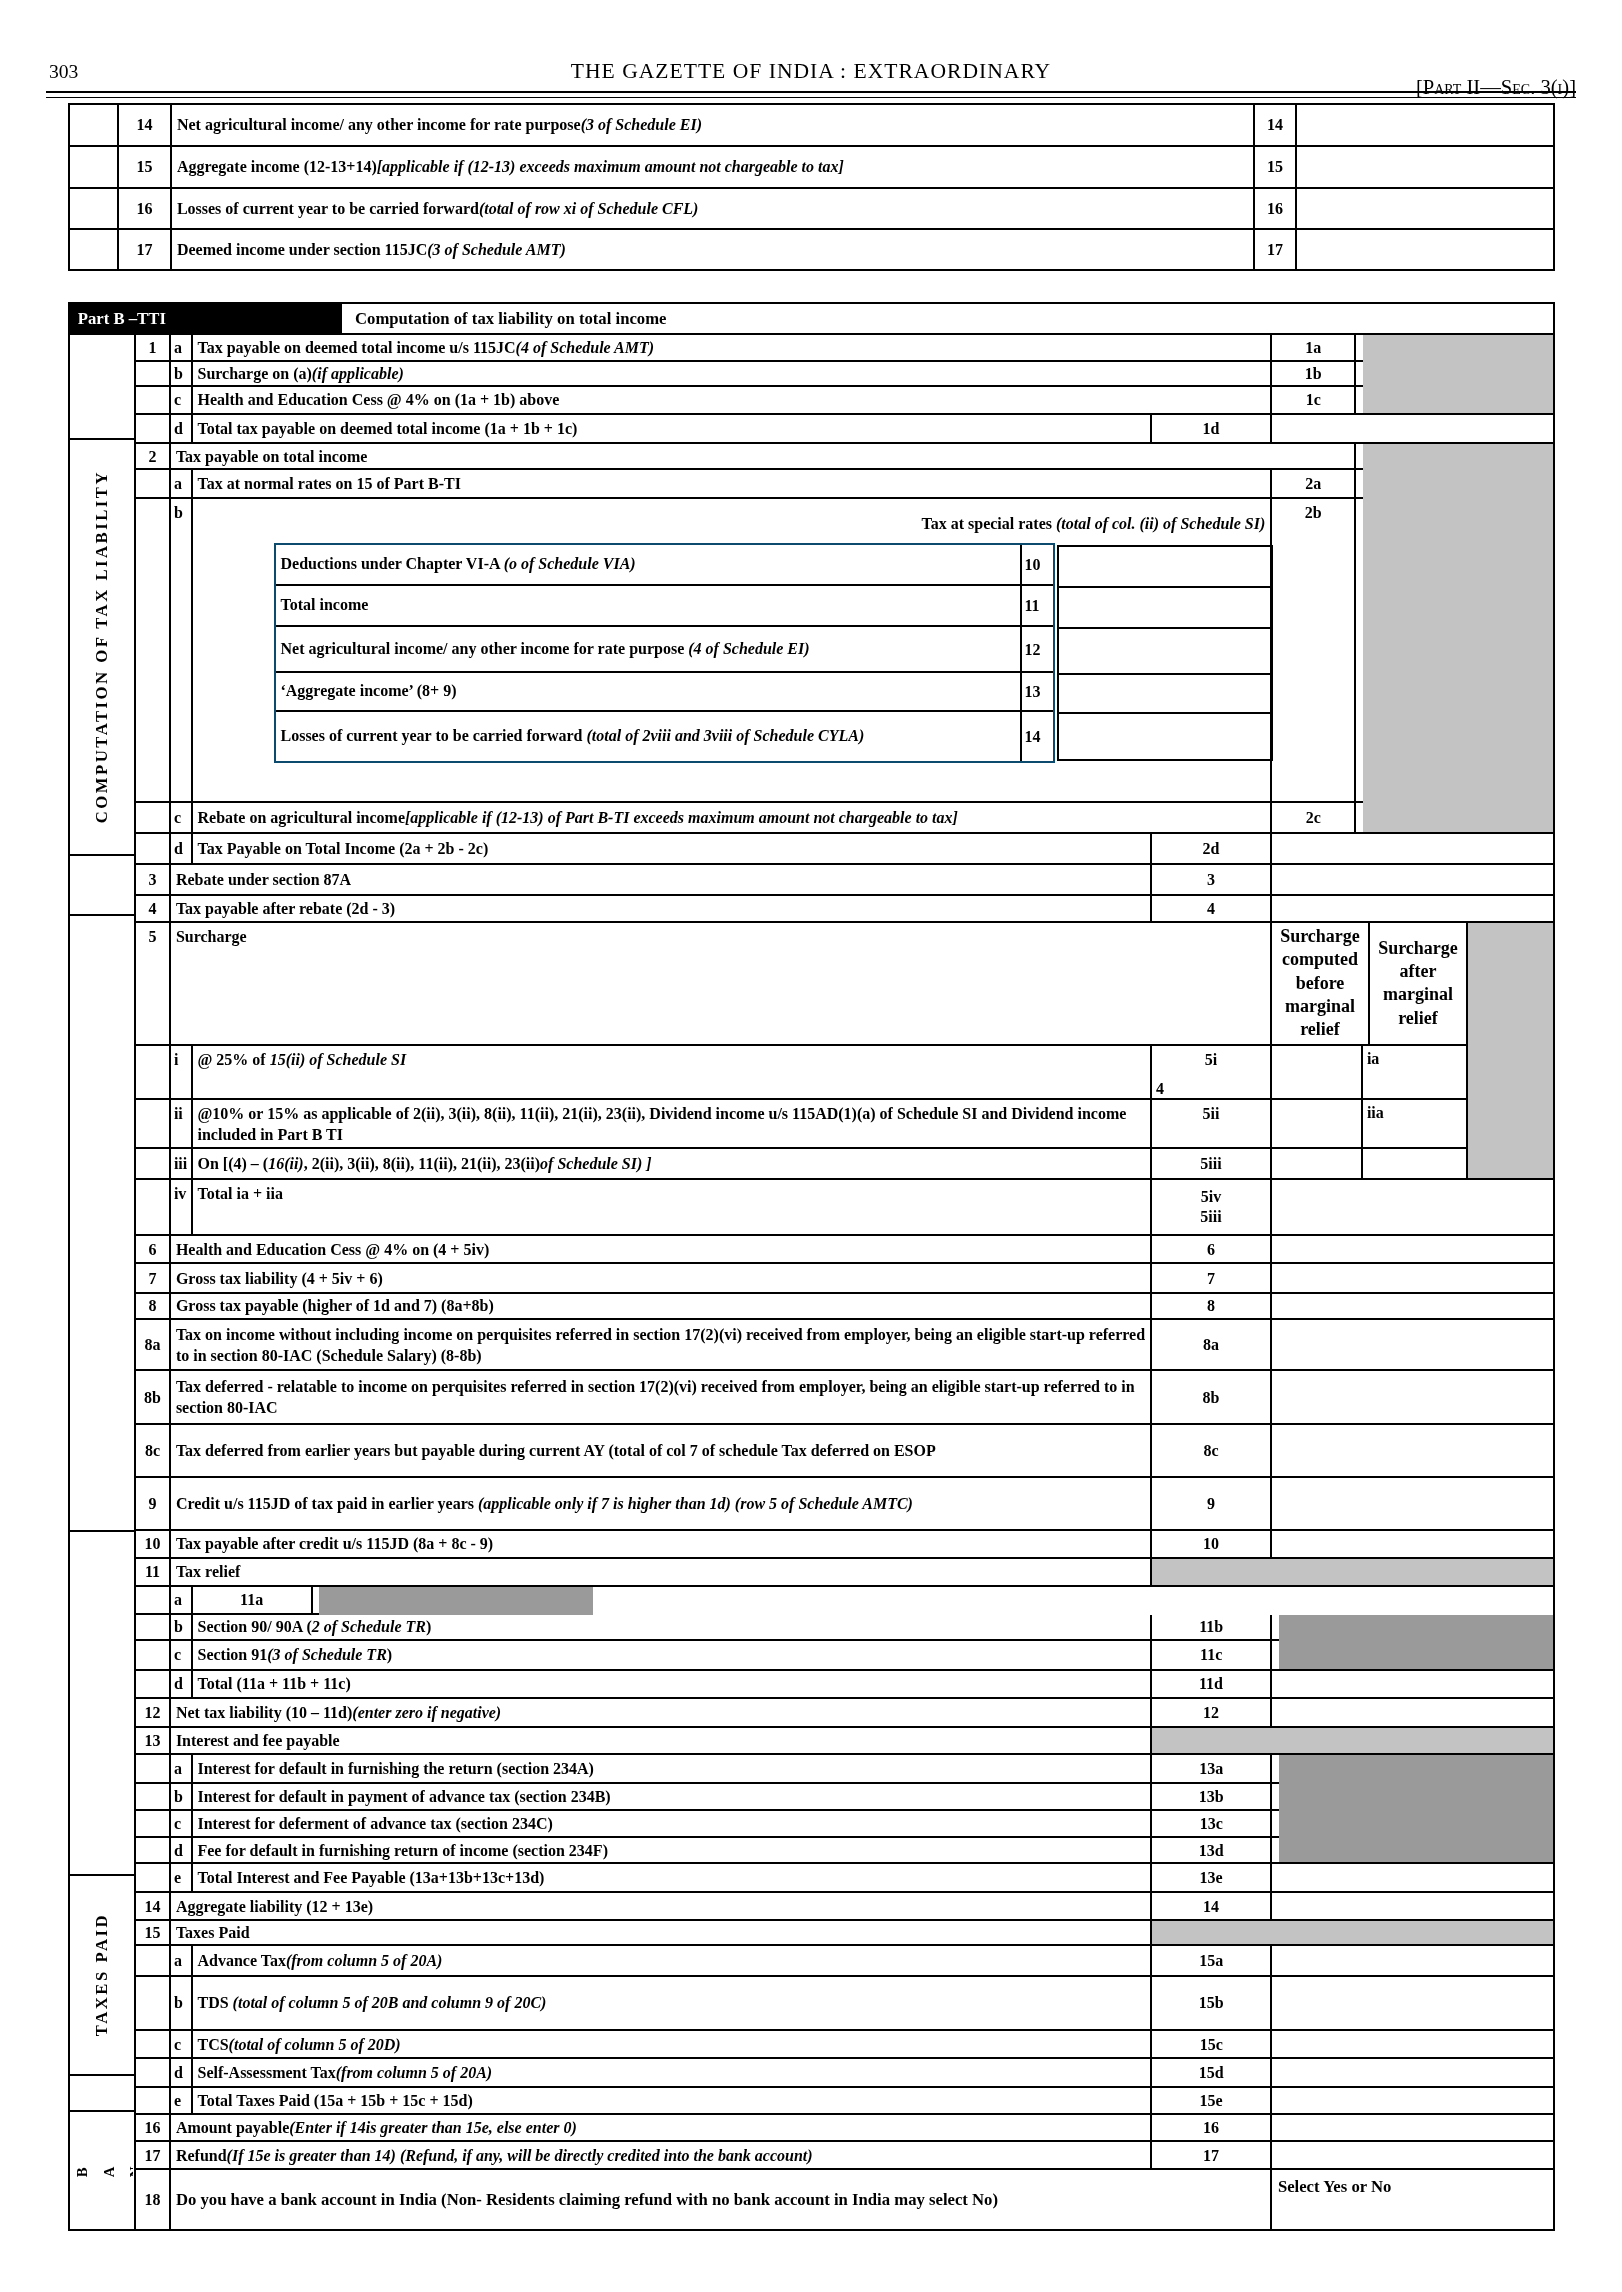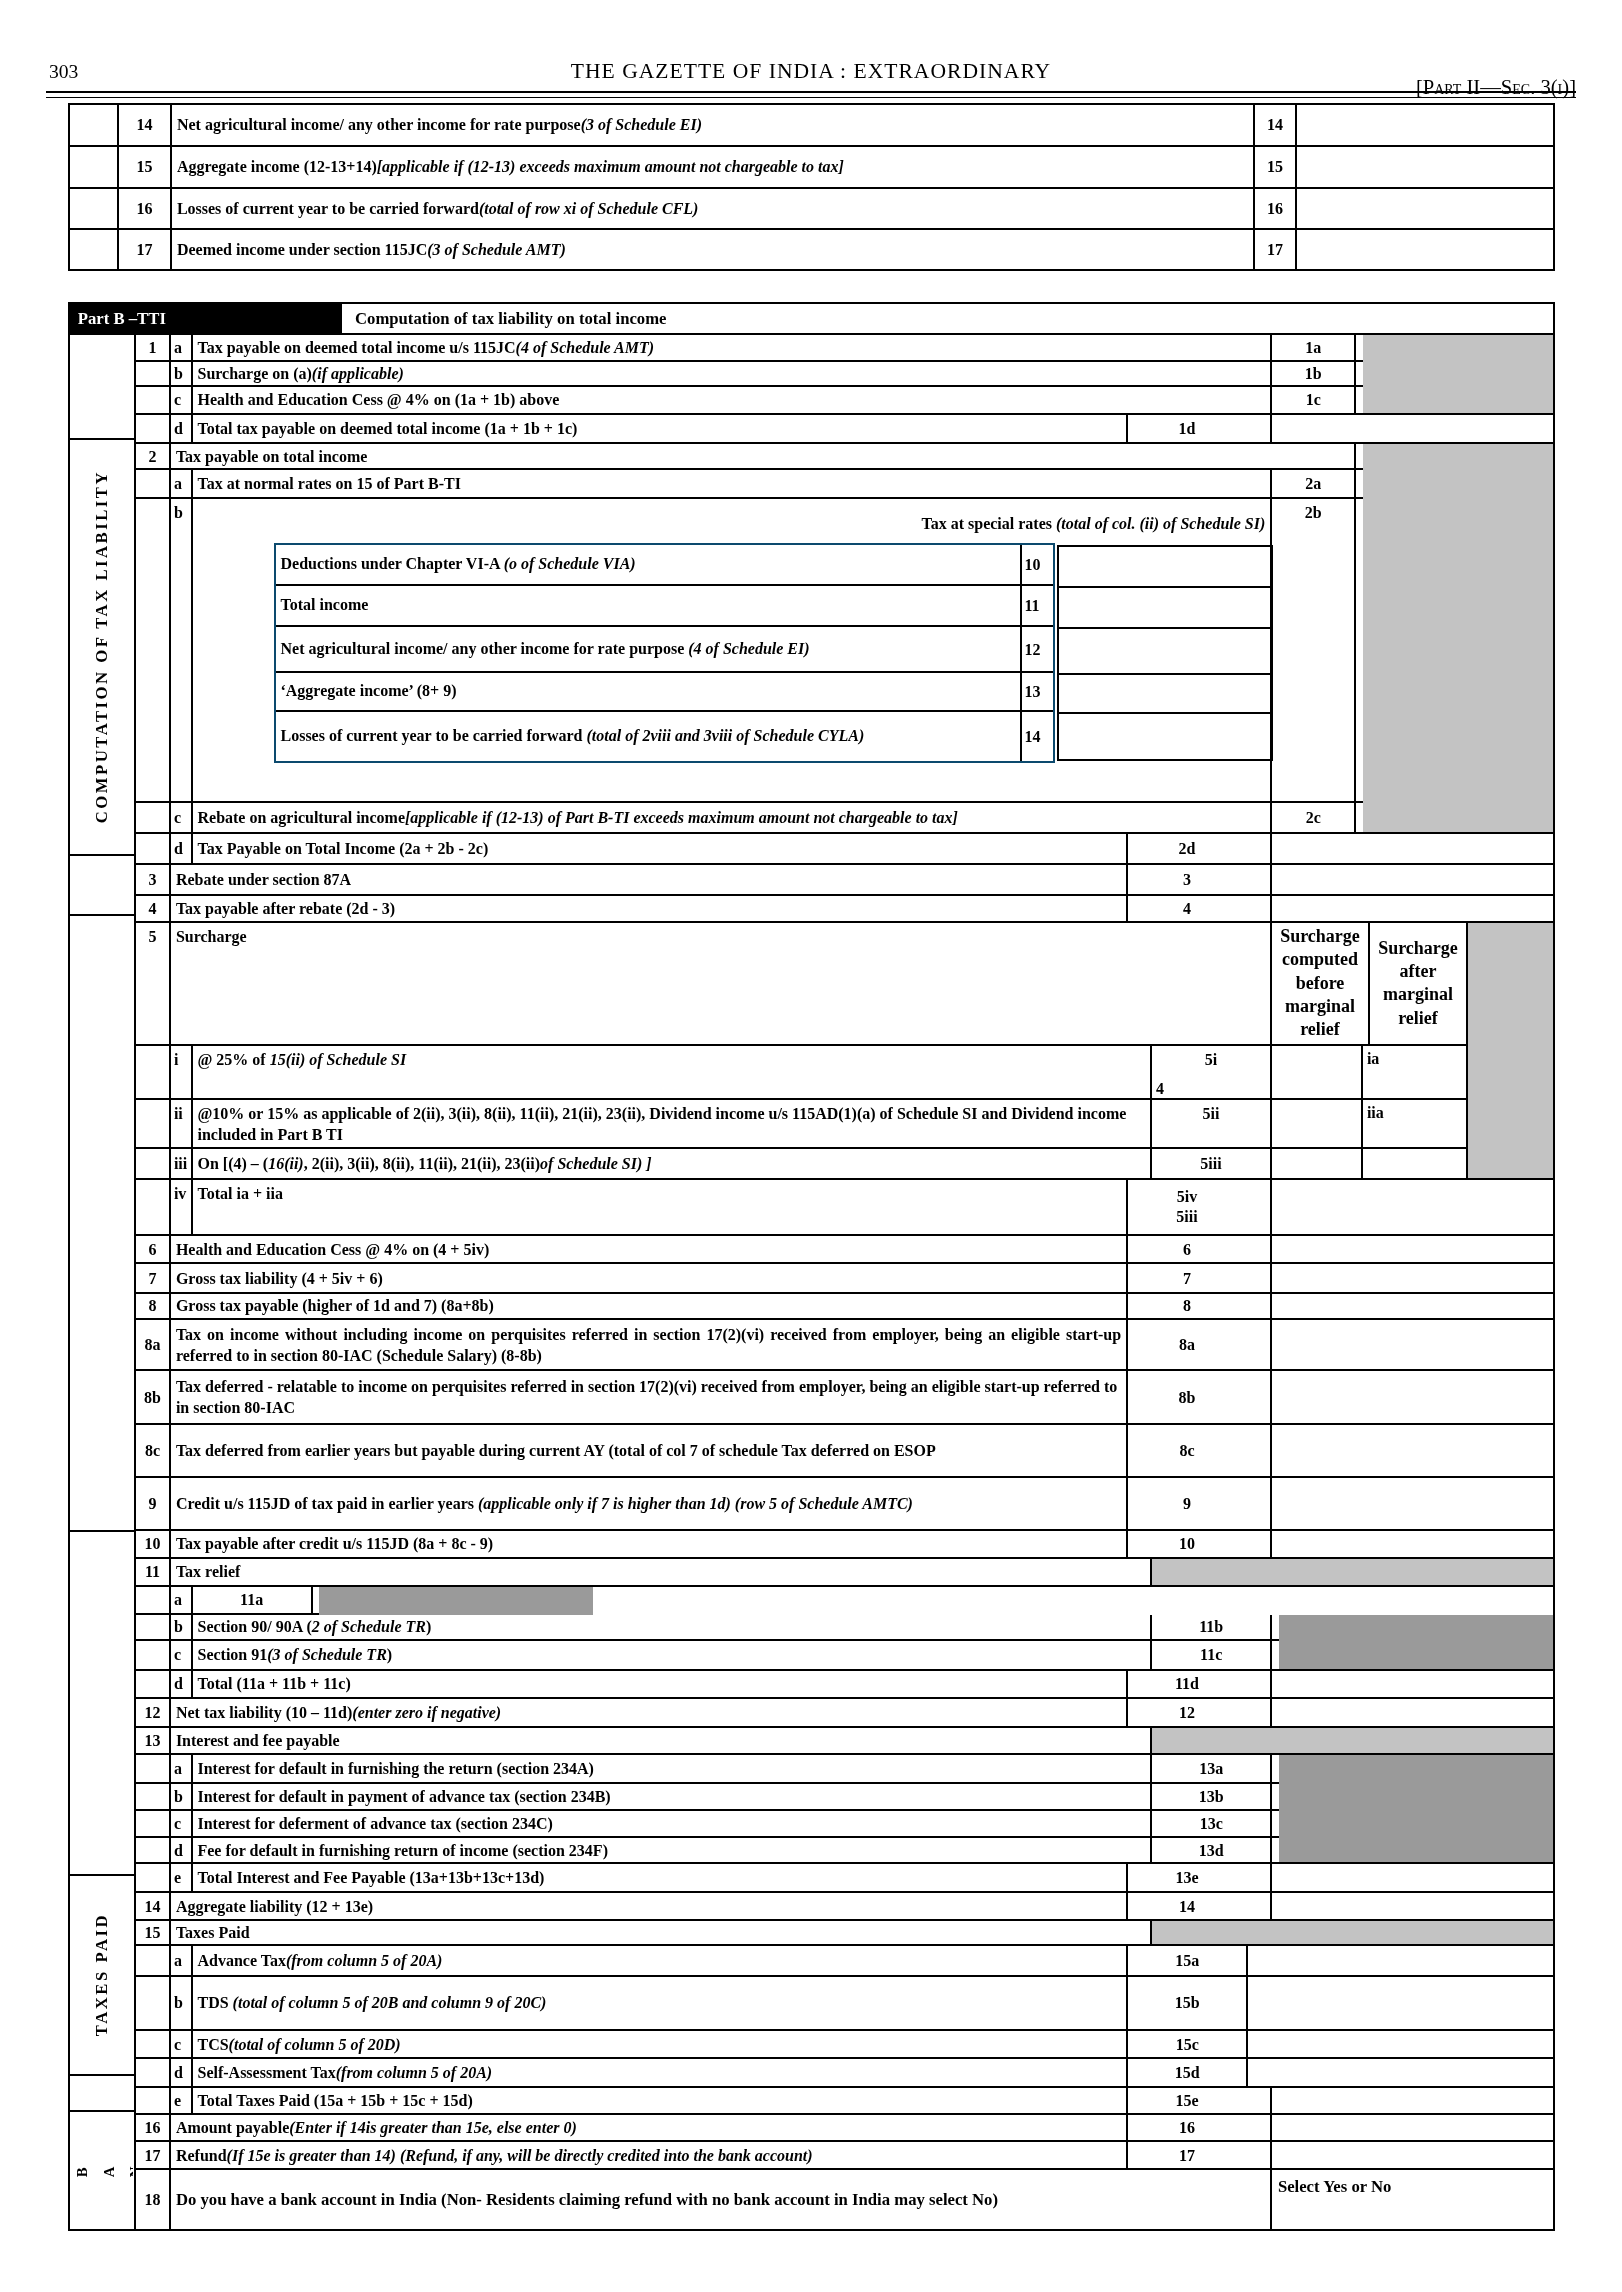--- a/index.html
+++ b/index.html
@@ -20,21 +20,21 @@
   .fb{border-bottom:2px solid #000;}
   .pb > .c{border-bottom:2px solid #000;}
   .pb > .nb{border-bottom:none;}
   .num{width:33px;justify-content:center;flex:none;}
   .let{width:21.6px;padding-left:2.9px;flex:none;}
   .desc{flex:1;padding:0 4.9px;}
   .codeA{width:120px;justify-content:center;flex:none;}
   .codeB{width:84px;justify-content:center;flex:none;}
   .gut{width:8.8px;flex:none;}
   .grayB{width:190px;background:#c3c3c3;flex:none;}
-  .valA{width:283px;flex:none;margin-left:24px;}
+  .valA{width:283px;flex:none;}
   .darkB{width:274px;background:#9a9a9a;flex:none;}
   .band{width:403px;background:#c3c3c3;flex:none;}
   .sb1{width:91px;flex:none;}
   .sb2{width:105px;align-items:flex-start;padding:2px 0 0 3.9px;flex:none;}
   .sg{width:87px;background:#c3c3c3;flex:none;}
   .sh{width:98px;justify-content:center;text-align:center;font-size:18px;line-height:1.3;padding:2px;flex:none;}
   .jt{text-align:justify;}
   .topal{align-items:flex-start;padding-top:2.9px;}
   
   .tt{position:absolute;left:68px;top:103px;width:1487px;border:2.9px solid #000;box-sizing:border-box;}

